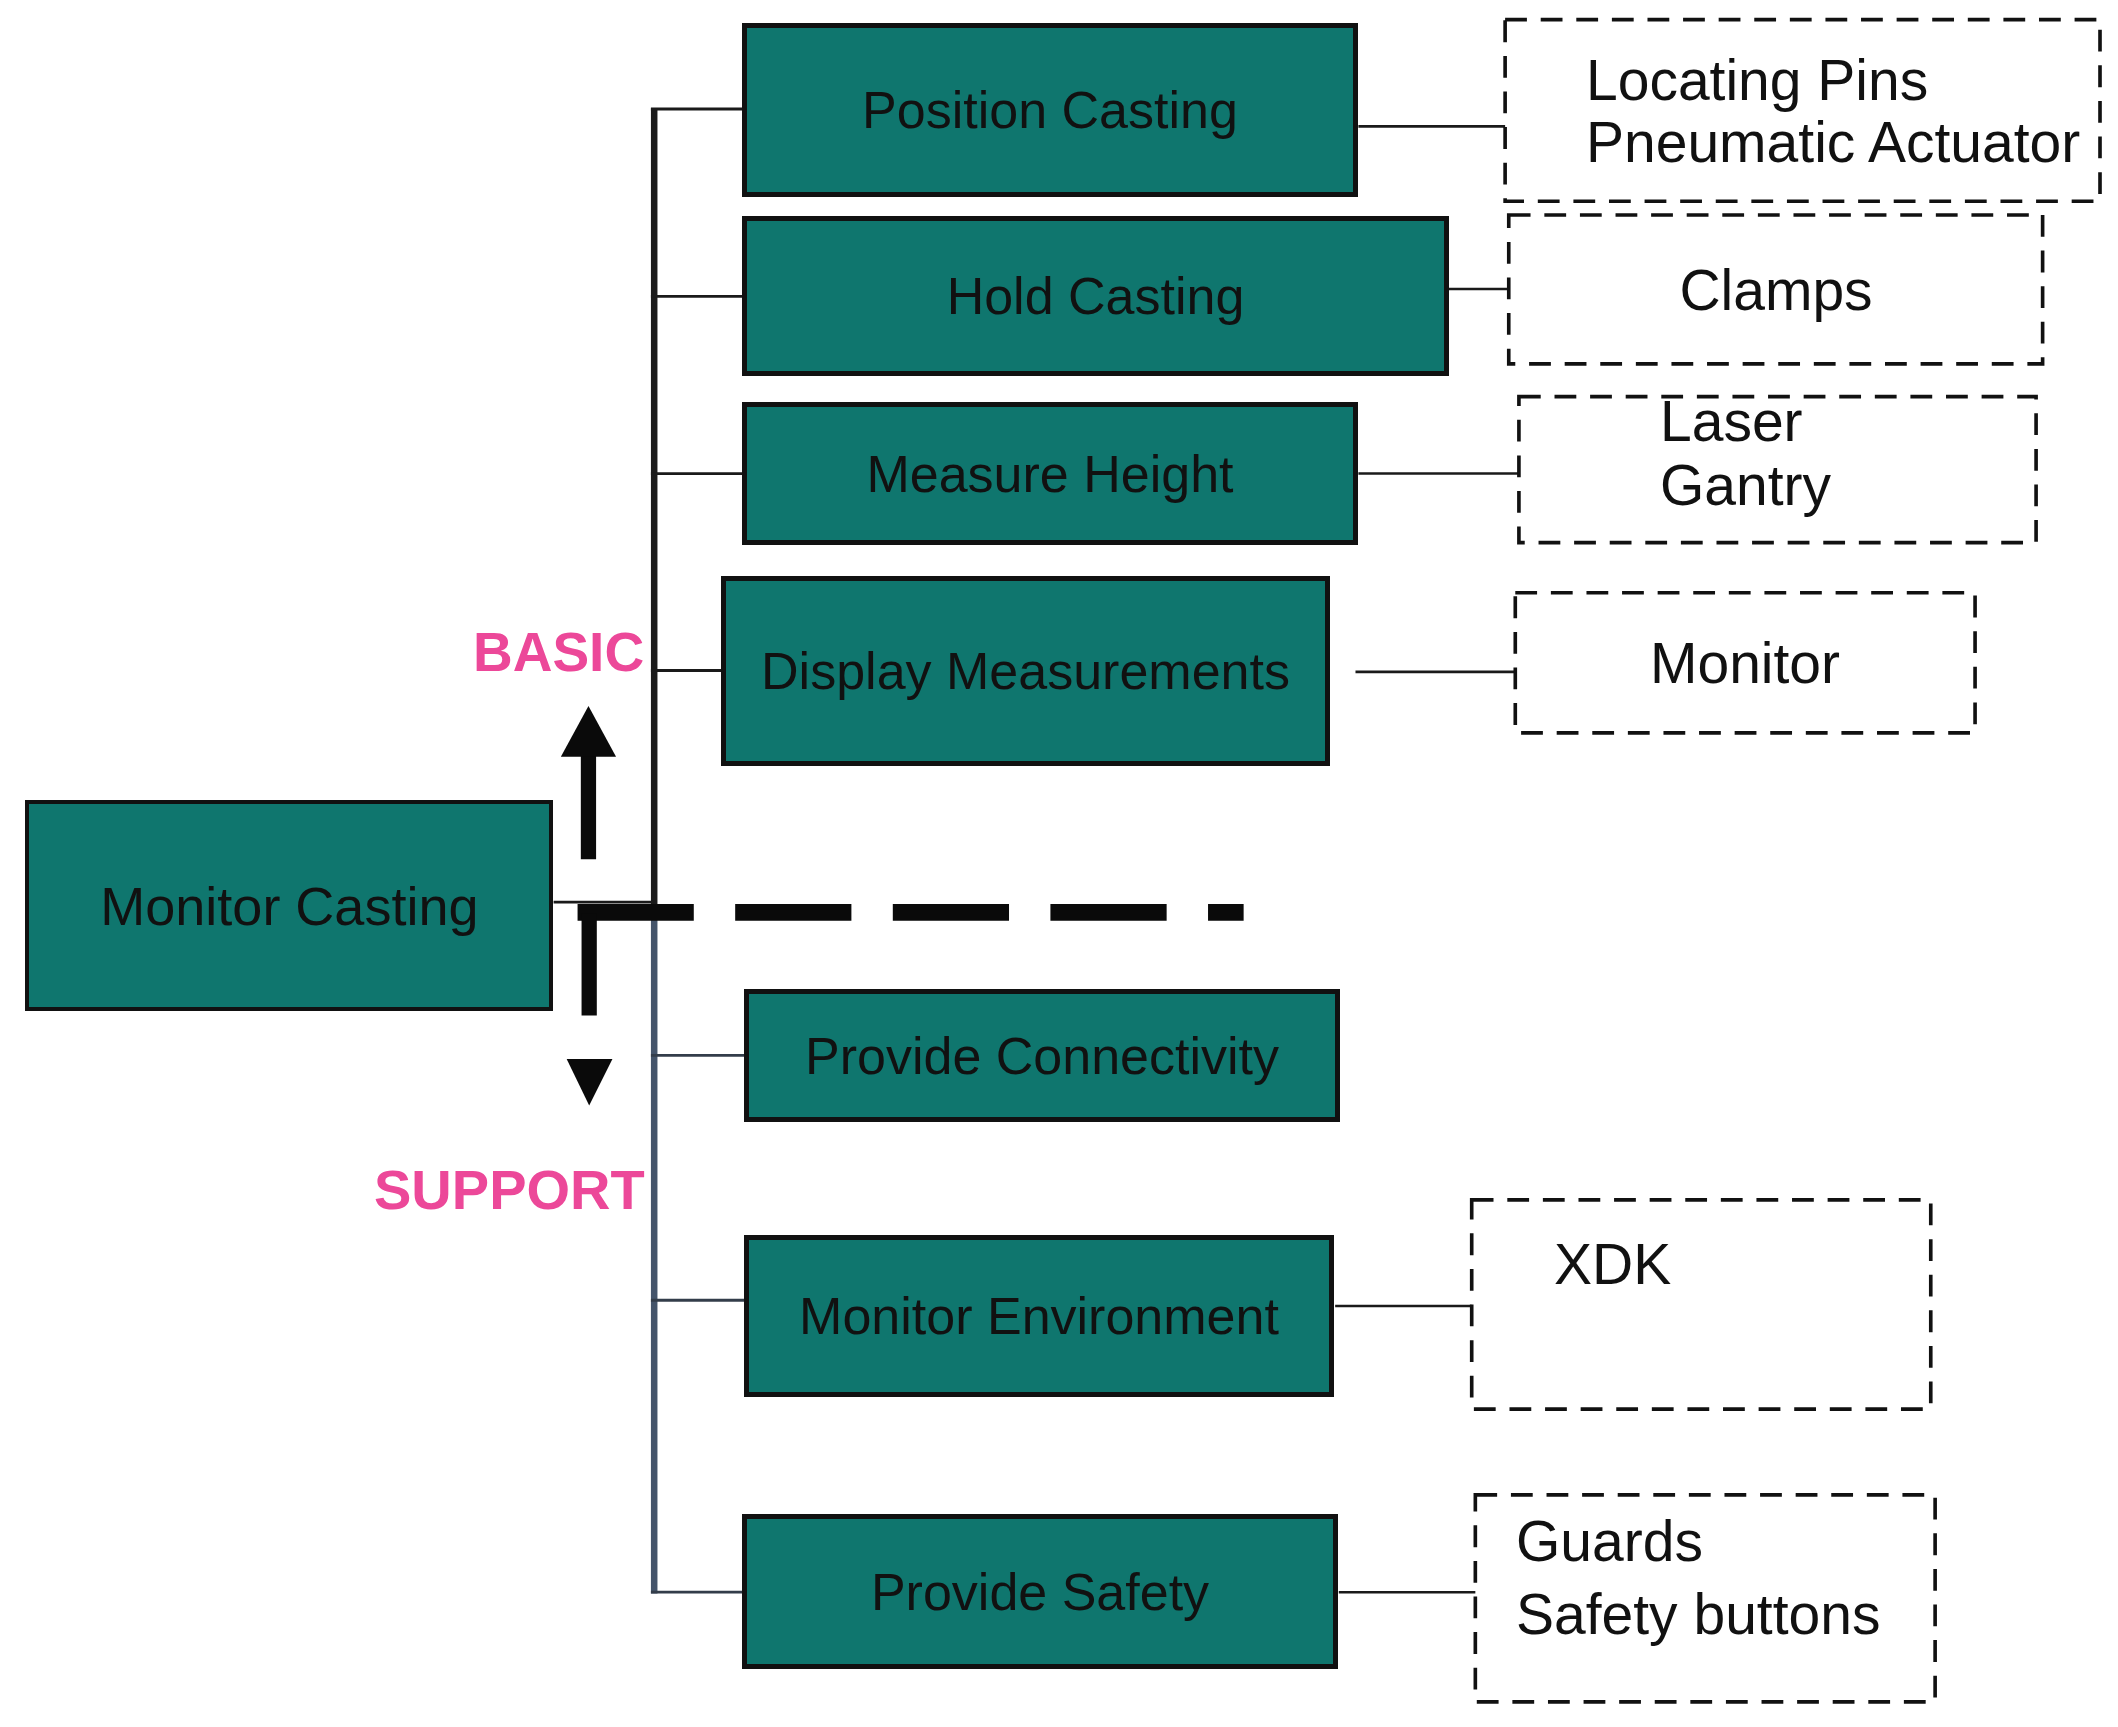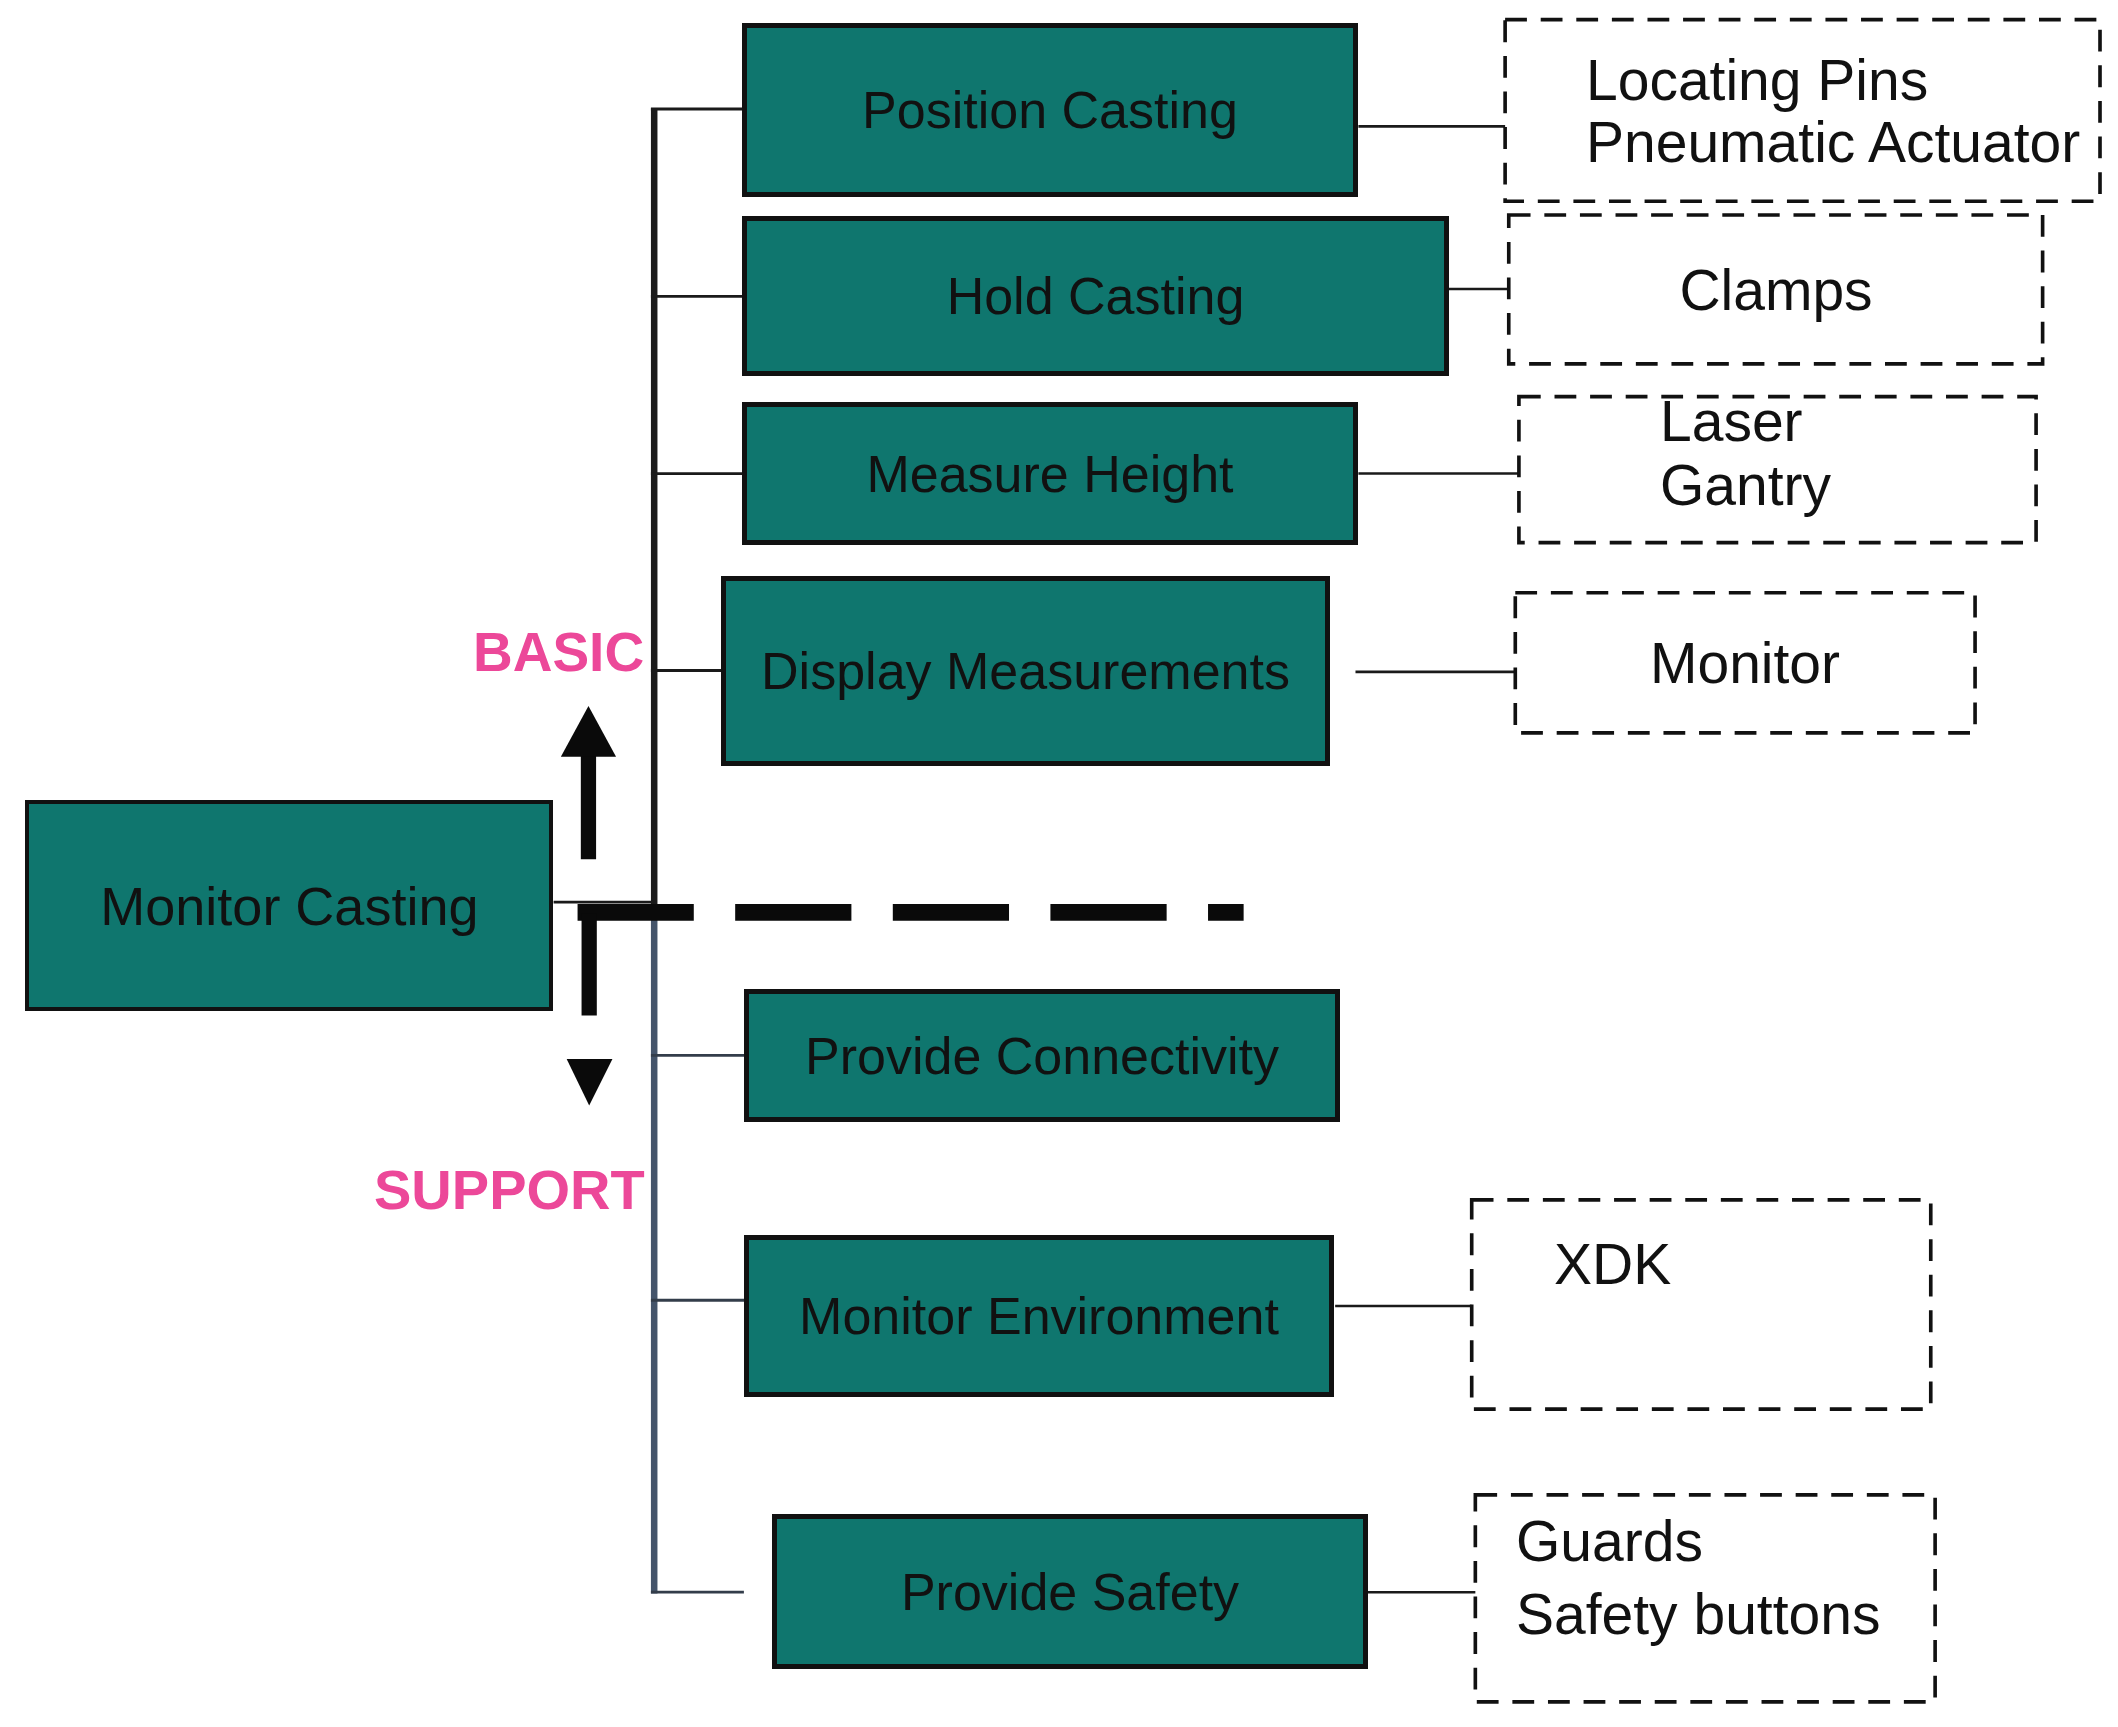--- a/index.html
+++ b/index.html
@@ -86,21 +86,21 @@
 
   <div class="box rootbox" style="left:25.4px;top:800px;width:528px;height:211px;">Monitor Casting</div>
 
   <div class="box" style="left:742px;top:22.5px;width:616px;height:174px;">Position Casting</div>
   <div class="box" style="left:742px;top:216px;width:707px;height:160px;">Hold Casting</div>
   <div class="box" style="left:742px;top:402px;width:616px;height:143px;">Measure Height</div>
   <div class="box" style="left:704px;top:576px;width:609px;height:190px;margin-left:17px;">Display Measurements</div>
 
   <div class="box" style="left:744px;top:989px;width:596px;height:133px;">Provide Connectivity</div>
   <div class="box" style="left:744px;top:1235px;width:590px;height:162px;">Monitor Environment</div>
-  <div class="box" style="left:772px;top:1514px;width:596px;height:155px;">Provide Safety</div>
+  <div class="box" style="left:742px;top:1514px;width:596px;height:155px;">Provide Safety</div>
 
   <div class="dlabel" style="left:1586px;top:19.6px;height:182px;">
     <span>Locating Pins</span>
     <span>Pneumatic Actuator</span>
   </div>
 
   <div class="dlabel center" style="left:1509px;top:215px;width:534px;height:149px;">
     <span>Clamps</span>
   </div>
 

